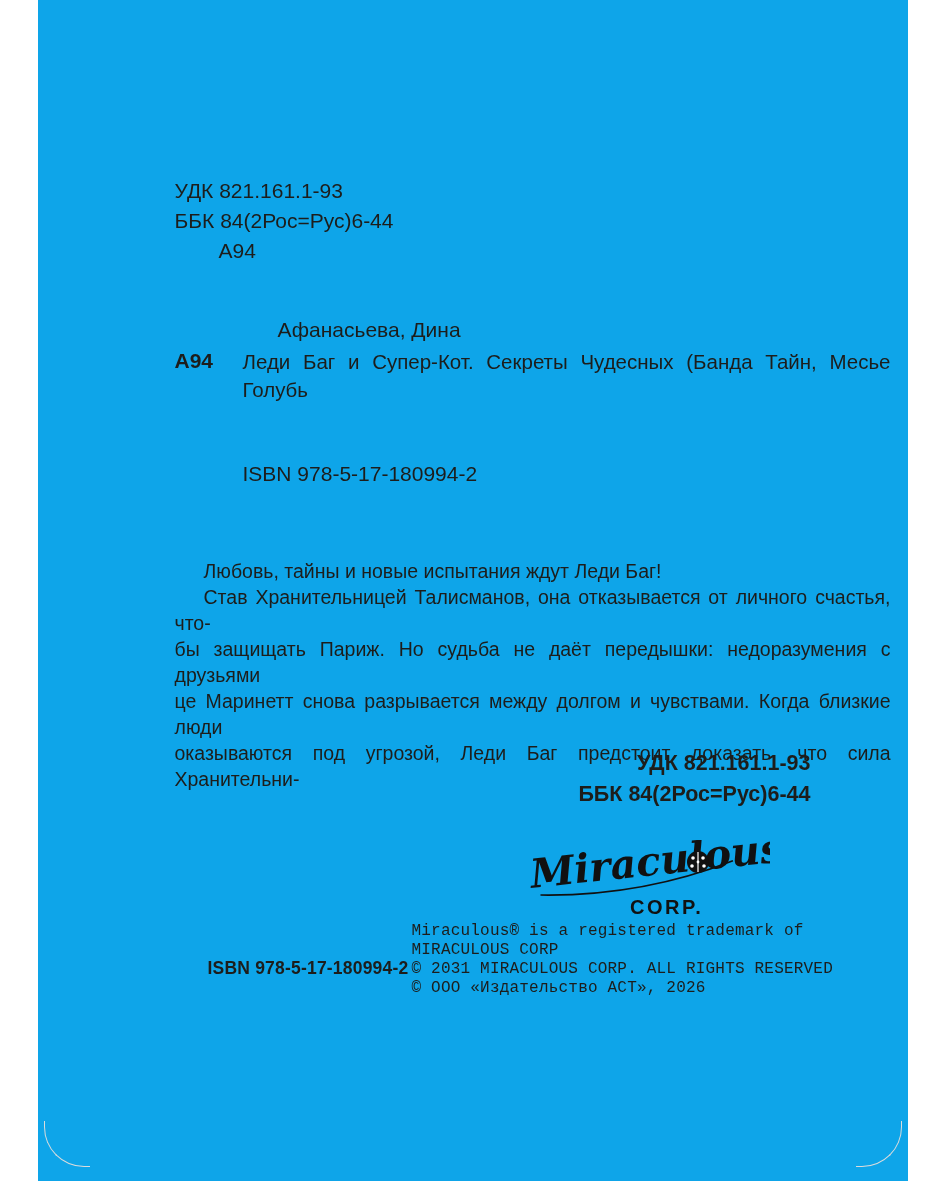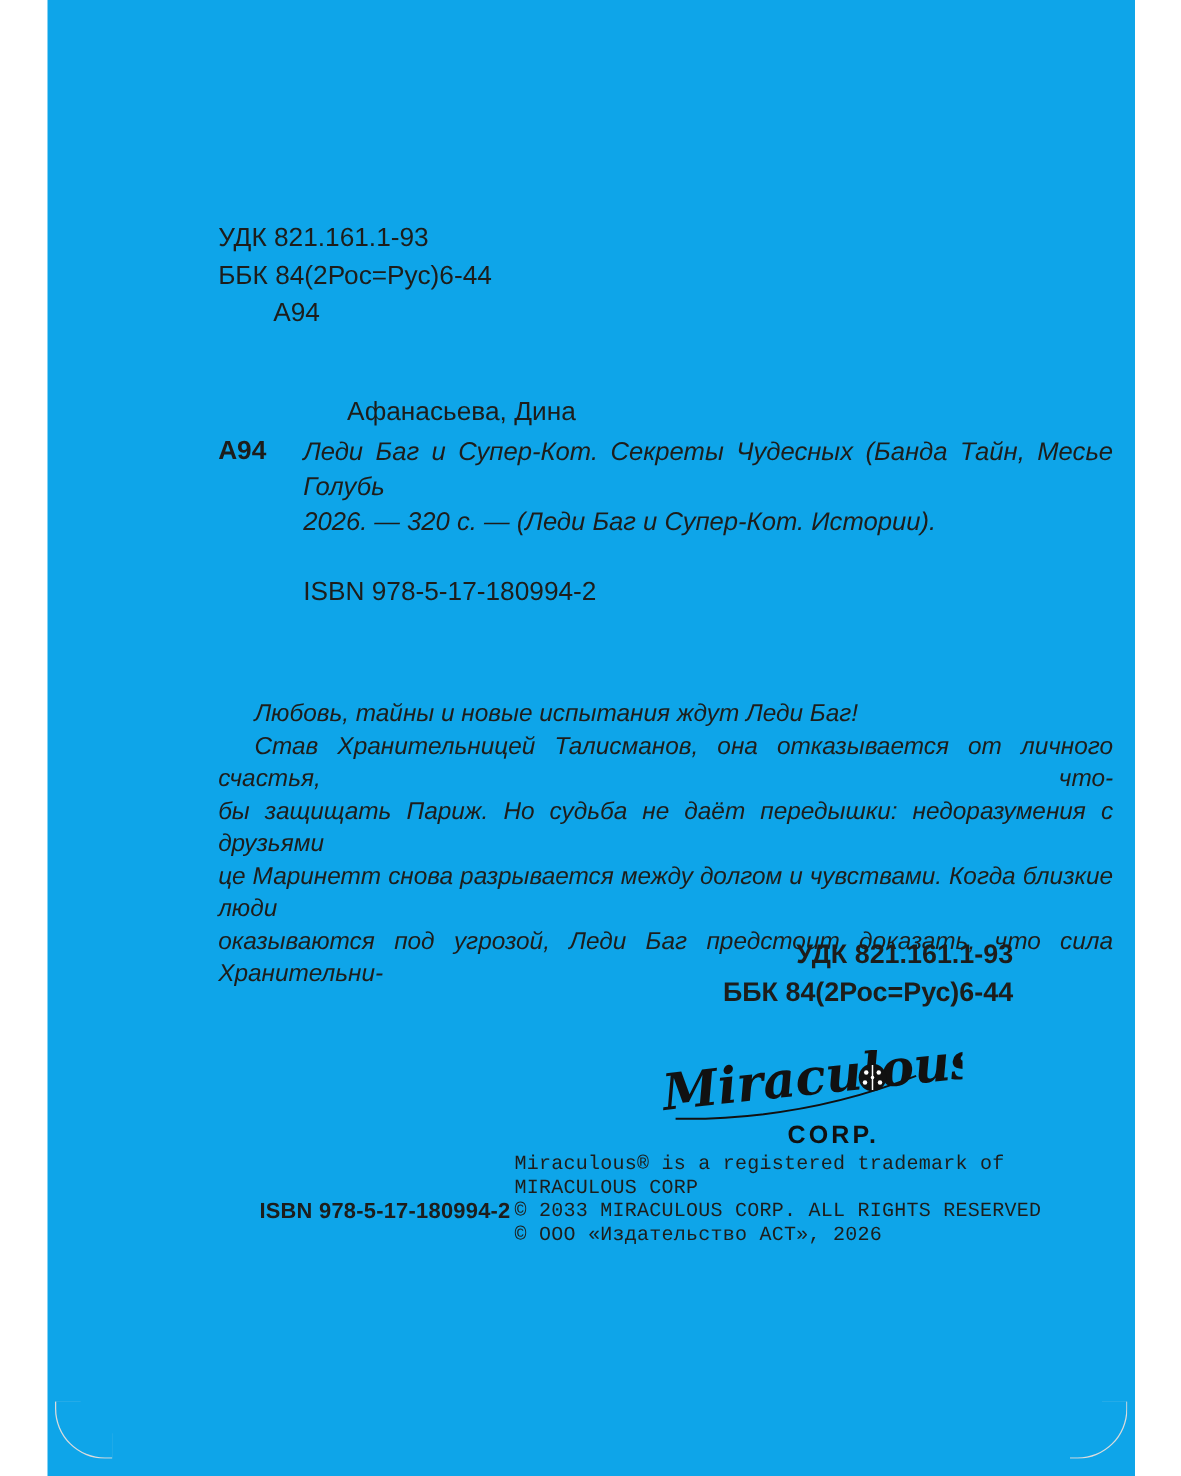--- a/index.html
+++ b/index.html
@@ -21,21 +21,21 @@
   .top-class .code-ind { padding-left: 44px; }
 
   
   .author-line { left: 205px; top: 318px; font-size: 21px; font-weight: normal; margin-left: 35px; }
   .bib-code { left: 137px; top: 349px; font-size: 21px; font-weight: bold; }
   .bib { left: 205px; top: 348px; width: 648px; font-size: 20.5px; line-height: 28px; }
   .isbn-mid { left: 205px; top: 462px; font-size: 21px; }
 
   
   .annotation { left: 137px; top: 518px; width: 716px; font-size: 19.5px; line-height: 26px; margin-top: 40px; }
-  .ln { display: block; white-space: normal; font-style: italic; }
+  .ln { display: block; white-space: normal; }
   .just { text-align: justify; text-align-last: justify; text-justify: inter-word; }
   .indent { text-indent: 29px; }
 
   
   .bottom-class { right: 97px; top: 748px; text-align: right; font-size: 21.5px; line-height: 31px; font-weight: bold; }
 
   
   .logo { left: 492px; top: 840px; }
   .logo-script { font-family: "DejaVu Serif", serif; font-style: italic; font-weight: bold; font-size: 40px; fill: #111; }
   .logo-tm { font-family: "Liberation Sans", sans-serif; font-weight: bold; font-size: 11px; fill: #111; }
@@ -59,21 +59,20 @@
     <div>УДК 821.161.1-93</div>
     <div>ББК 84(2Рос=Рус)6-44</div>
     <div class="code-ind">А94</div>
   </div>
 
   <div class="abs author-line">Афанасьева, Дина</div>
 
   <div class="abs bib-code">А94</div>
   <div class="abs bib">
     <div class="ln just">Леди Баг и Супер-Кот. Секреты Чудесных (Банда Тайн, Месье Голубь</div>
-    <div class="ln">2026. — 320 с. — (Леди Баг и Супер-Кот. Истории).</div>
   </div>
 
   <div class="abs isbn-mid">ISBN 978-5-17-180994-2</div>
 
   <div class="abs annotation">
     <div class="ln indent">Любовь, тайны и новые испытания ждут Леди Баг!</div>
     <div class="ln indent just">Став Хранительницей Талисманов, она отказывается от личного счастья, что-</div>
     <div class="ln just">бы защищать Париж. Но судьба не даёт передышки: недоразумения с друзьями</div>
     <div class="ln just">це Маринетт снова разрывается между долгом и чувствами. Когда близкие люди</div>
     <div class="ln just">оказываются под угрозой, Леди Баг предстоит доказать, что сила Хранительни-</div>
@@ -97,21 +96,21 @@
       <circle cx="173" cy="18" r="1.8" fill="#fff"></circle>
       <circle cx="162" cy="26" r="1.8" fill="#fff"></circle>
       <circle cx="174" cy="26" r="1.8" fill="#fff"></circle>
       <circle cx="168" cy="22" r="1.4" fill="#fff"></circle>
     </g>
     <text class="logo-corp" x="100" y="74">CORP.</text>
   </svg>
 
   <div class="abs copyright">
     <div>Miraculous® is a registered trademark of MIRACULOUS CORP</div>
-    <div>© 2033 MIRACULOUS CORP. ALL RIGHTS RESERVED</div>
+    <div>© 2031 MIRACULOUS CORP. ALL RIGHTS RESERVED</div>
     <div>© ООО «Издательство АСТ», 2026</div>
   </div>
 
   <div class="abs isbn-bottom">ISBN 978-5-17-180994-2</div>
 
   <div class="corner corner-left"></div>
   <div class="corner corner-right"></div>
 
 </div>
 

